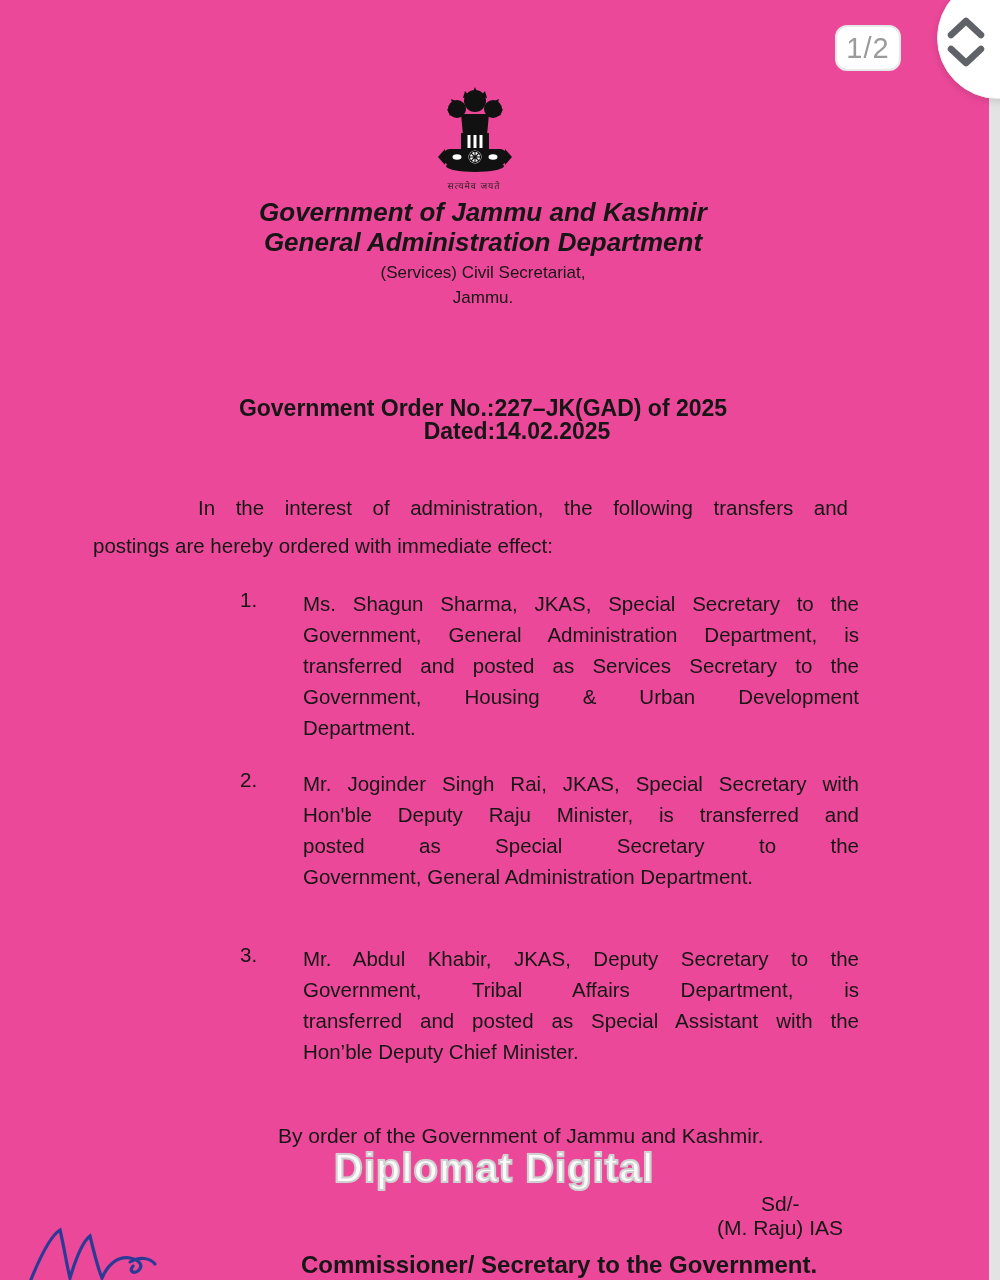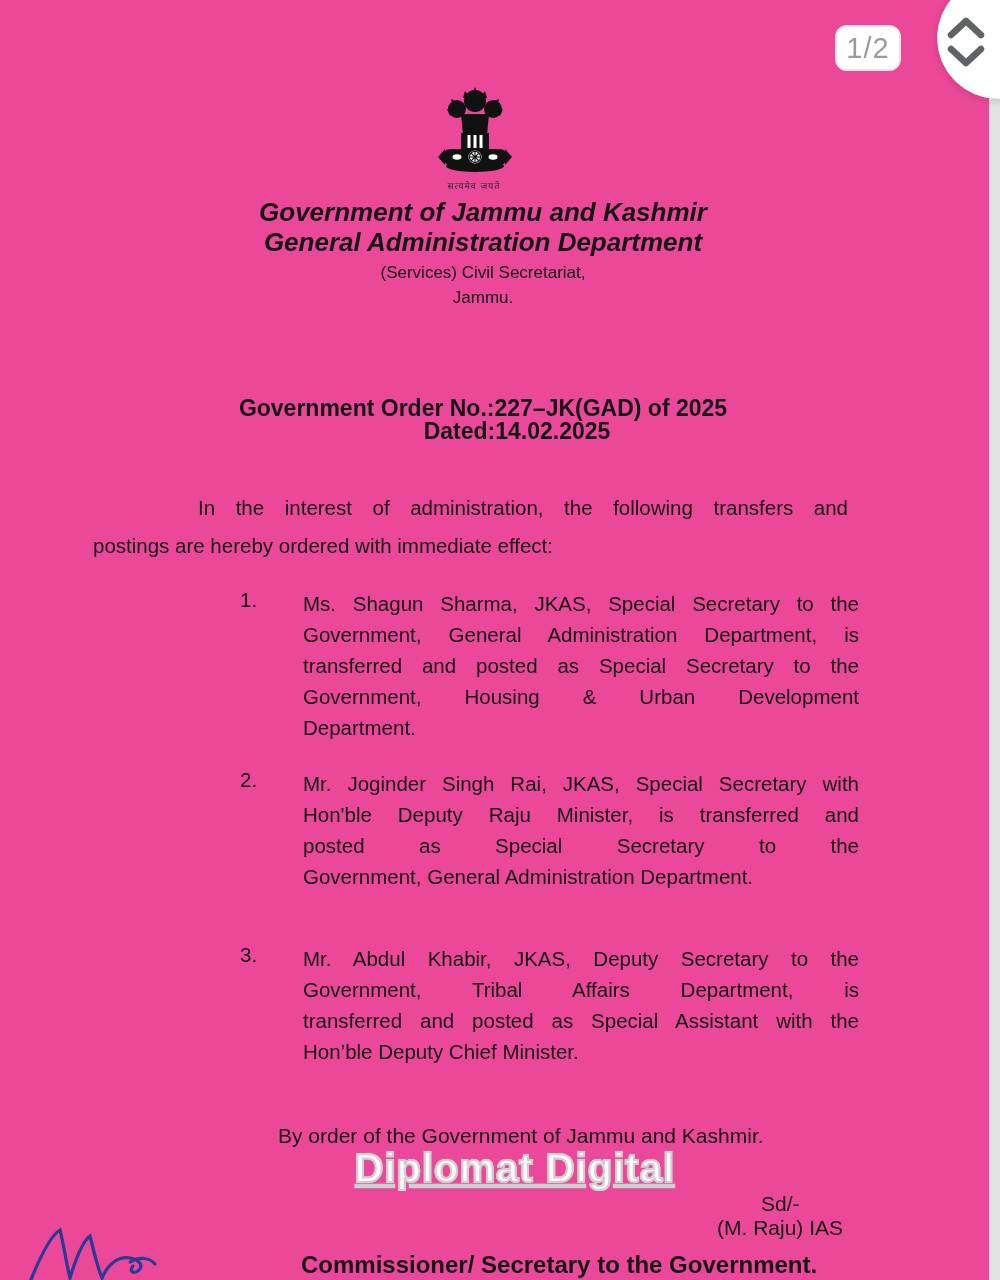--- a/index.html
+++ b/index.html
@@ -28,25 +28,24 @@
   .subject-label{display:inline-block;width:137px;}
   .order-line{position:absolute;left:0;width:966px;text-align:center;font-weight:bold;font-size:23px;}
   .intro-line{position:absolute;left:93px;width:755px;font-size:20.5px;}
   .jfy{text-align:justify;text-align-last:justify;white-space:normal;}
   .item-num{position:absolute;left:240px;font-size:20.5px;}
   .item-lines{position:absolute;left:303px;width:556px;}
   .item-lines .ln{font-size:20.5px;height:31px;line-height:31px;text-align:justify;text-align-last:justify;overflow:hidden;}
   .item-lines .ln.last{text-align-last:left;}
   .by-order{position:absolute;left:278px;top:1124px;font-size:21px;}
   .watermark{
-    position:absolute;left:325px;top:1146px;width:350px;text-align:right;
+    position:absolute;left:334px;top:1146px;width:350px;text-align:left;
     font-size:40px;font-weight:bold;letter-spacing:1px;color:#fafafa;
     -webkit-text-stroke:2px #d0d0d0;
     text-shadow:0 1px 2px rgba(0,0,0,0.10), 0 0 2px #cfcfcf;
-    text-decoration:underline;
   }
   .sd-line{position:absolute;left:761px;top:1192px;font-size:21px;}
   .raju-line{position:absolute;left:717px;top:1216px;font-size:21px;}
   .designation-line{position:absolute;left:301px;top:1251px;font-size:24px;font-weight:bold;}
   .motto{position:absolute;left:424px;top:179px;width:100px;text-align:center;font-size:9px;color:#222;letter-spacing:1px;}
   .emblem-svg{position:absolute;left:437px;top:87px;}
   .signature-svg{position:absolute;left:0px;top:1210px;}
 </style>
 </head>
 <body>
@@ -112,21 +111,21 @@
   <div class="order-line" style="top:395px;">Government Order No.:227–JK(GAD) of 2025</div>
   <div class="order-line" style="top:418px;margin-left:34px;">Dated:14.02.2025</div>
 
   <div class="intro-line jfy" style="top:496px;padding-left:105px;width:650px;">In the interest of administration, the following transfers and</div>
   <div class="intro-line" style="top:534px;">postings are hereby ordered with immediate effect:</div>
 
   <div class="item-num" style="top:588px;">1.</div>
   <div class="item-lines" style="top:588px;">
     <div class="ln">Ms. Shagun Sharma, JKAS, Special Secretary to the</div>
     <div class="ln">Government, General Administration Department, is</div>
-    <div class="ln">transferred and posted as Special Secretary to the</div>
+    <div class="ln">transferred and posted as Services Secretary to the</div>
     <div class="ln">Government, Housing &amp; Urban Development</div>
     <div class="ln last">Department.</div>
   </div>
 
   <div class="item-num" style="top:768px;">2.</div>
   <div class="item-lines" style="top:768px;">
     <div class="ln">Mr. Joginder Singh Rai, JKAS, Special Secretary with</div>
     <div class="ln">Hon'ble Deputy Raju Minister, is transferred and</div>
     <div class="ln">posted as Special Secretary to the</div>
     <div class="ln last">Government, General Administration Department.</div>

